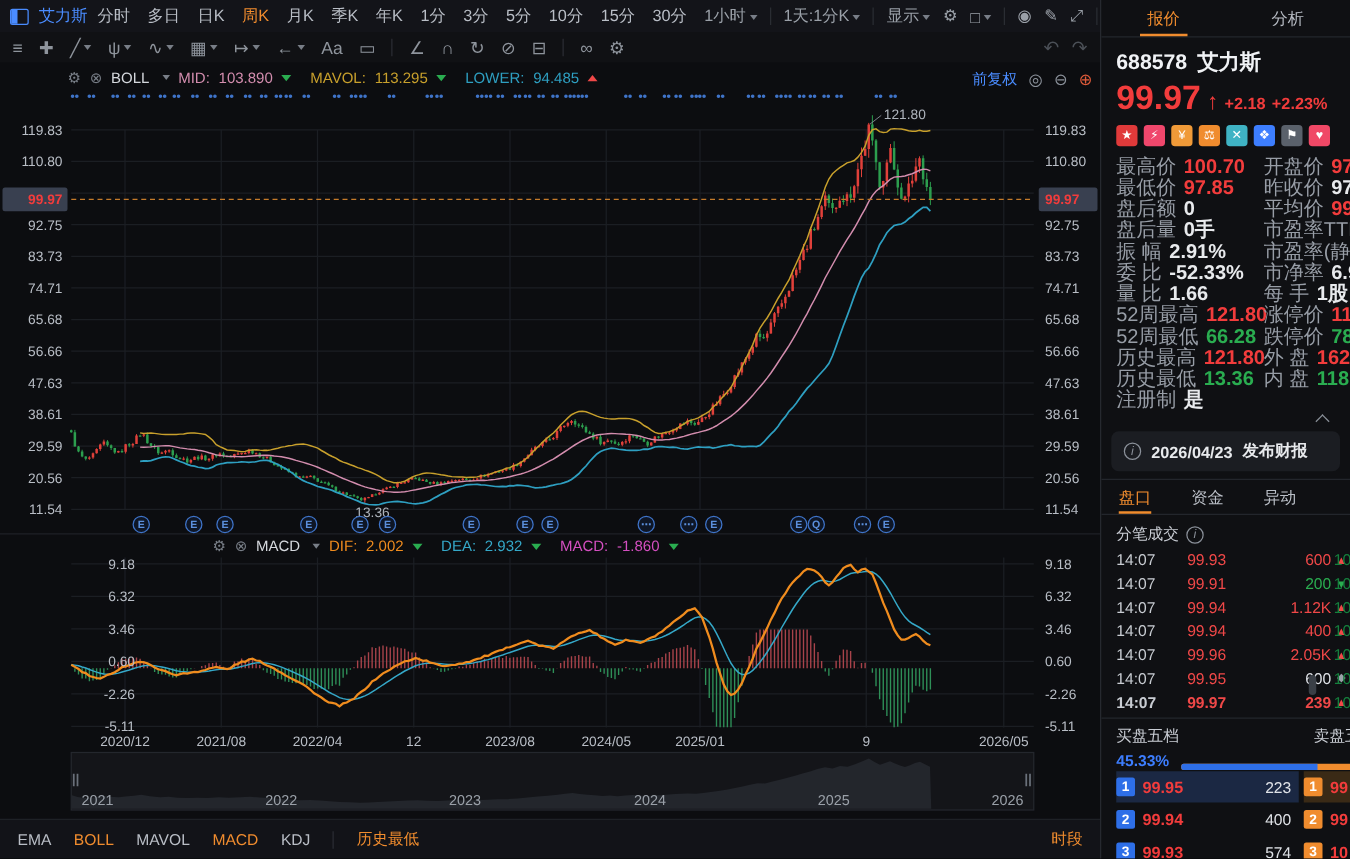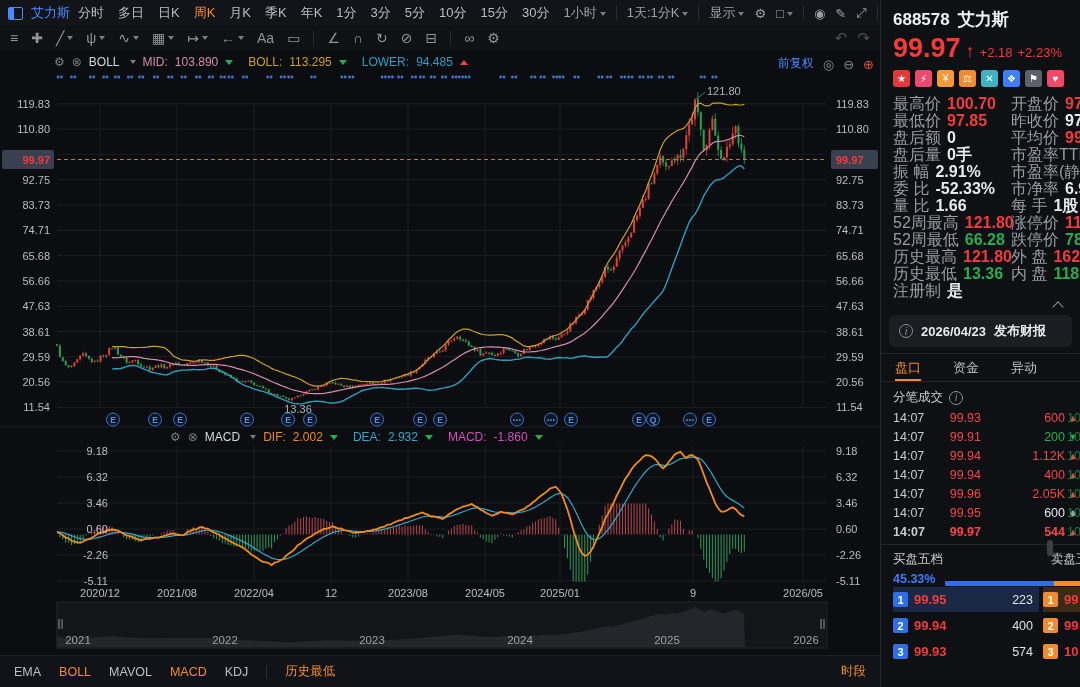--- a/index.html
+++ b/index.html
@@ -43,21 +43,21 @@
 
 .panel{position:absolute;top:0;right:0;width:200px;height:687px;border-left:1px solid #26292f;background:#0f1013;overflow:hidden}
 .ptabs{height:30px;display:flex;border-bottom:1px solid #23262c}
 .ptab{flex:1;display:flex;align-items:center;justify-content:center;color:#b9bec6;font-size:13px;position:relative}
 .ptab.active{color:#f08c2e}
 .ptab.active::after{content:"";position:absolute;bottom:0;left:50%;margin-left:-19px;width:38px;height:2px;background:#f08c2e}
 .sym-row{padding:8px 12px 0;display:flex;gap:8px;align-items:baseline;font-size:17px;font-weight:bold;color:#f0f2f5}
 .price-row{padding:2px 12px 0;display:flex;align-items:baseline;gap:5px;color:#f23c3c}
 .big-price{font-size:27px;font-weight:bold}
 .arr{font-size:18px;font-weight:bold}
-.chg{font-size:13px;font-weight:normal}
+.chg{font-size:13px;font-weight:bold}
 .badges{padding:6px 12px 0;display:flex;gap:5px}
 .badge{width:17px;height:17px;border-radius:3px;display:flex;align-items:center;justify-content:center;font-size:10px;color:#fff;flex:none}
 .stats{padding:8px 17px 0 12px;display:grid;grid-template-columns:118px 140px;font-size:16px}
 .stat{height:17px;line-height:17px;white-space:nowrap;overflow:visible}
 .stat .lb{color:#979da6;margin-right:6px}
 .stat .vl{font-weight:bold;color:#e8eaed}
 .vl.r{color:#f23c3c}.vl.g{color:#2aad50}
 .chevrow{height:12px;text-align:right;padding-right:18px}
 .chev{width:8px;height:8px;border-left:1.5px solid #8a9099;border-top:1.5px solid #8a9099;transform:rotate(45deg);display:inline-block;margin-top:3px}
 .announce{margin:4px 8px 0 8px;background:#1b1d22;border-radius:6px;height:32px;display:flex;align-items:center;gap:8px;padding:0 10px;font-size:13px;font-weight:bold;color:#e8eaed;white-space:nowrap}
@@ -279,21 +279,21 @@
         </svg>
 
       <div class="ind-header" style="top:5px;left:54px">
         <span class="ih-ico">⚙</span>
         <span class="ih-ico">⊗</span>
         <span style="color:#d5d8dd">BOLL</span>
         <span class="caret"></span>
         <span class="c-mid">MID:</span>
         <span class="c-mid">103.890</span>
         <span class="tri dn"></span>
-        <span class="c-up" style="margin-left:8px">BOLL:</span>
+        <span class="c-up" style="margin-left:8px">MAVOL:</span>
         <span class="c-up">113.295</span>
         <span class="tri dn"></span>
         <span class="c-low" style="margin-left:8px">LOWER:</span>
         <span class="c-low">94.485</span>
         <span class="tri up"></span>
       </div>
 
       <div class="chart-actions">
         <span class="adjust">前复权</span>
         <span class="ca-ico">◎</span>
@@ -326,20 +326,24 @@
           <span class="bb-item active">MACD</span>
           <span class="bb-item">KDJ</span>
         </span>
       <span class="sep"></span>
       <span class="bb-item active">历史最低</span>
       <span class="bb-right">时段</span>
     </div>
   </div>
 
   <div class="panel">
+    <div class="ptabs">
+      <div class="ptab active">报价</div>
+      <div class="ptab">分析</div>
+    </div>
     <div class="sym-row">
       <span>688578</span>
       <span>艾力斯</span>
     </div>
     <div class="price-row">
       <span class="big-price">99.97</span>
       <span class="arr">↑</span>
       <span class="chg">+2.18</span>
       <span class="chg">+2.23%</span>
     </div>
@@ -433,21 +437,21 @@
         <div class="tickrow">
           <span class="tk-time">14:07</span>
           <span class="tk-price">99.95</span>
           <span class="tk-vol " style="color: rgb(223, 226, 231);">600</span>
           <span class="tk-dir fl-c">◆</span>
           <span class="tk-col2">100</span>
         </div>
         <div class="tickrow last">
           <span class="tk-time">14:07</span>
           <span class="tk-price">99.97</span>
-          <span class="tk-vol up-c">544</span>
+          <span class="tk-vol up-c">239</span>
           <span class="tk-dir up-c">▲</span>
           <span class="tk-col2">100</span>
         </div>
       </div>
     <div class="pdiv" style="margin-top:3px"></div>
     <div class="depth">
       <div class="depth-head">
         <span>买盘五档</span>
         <span class="ask-title">卖盘五档</span>
       </div>

